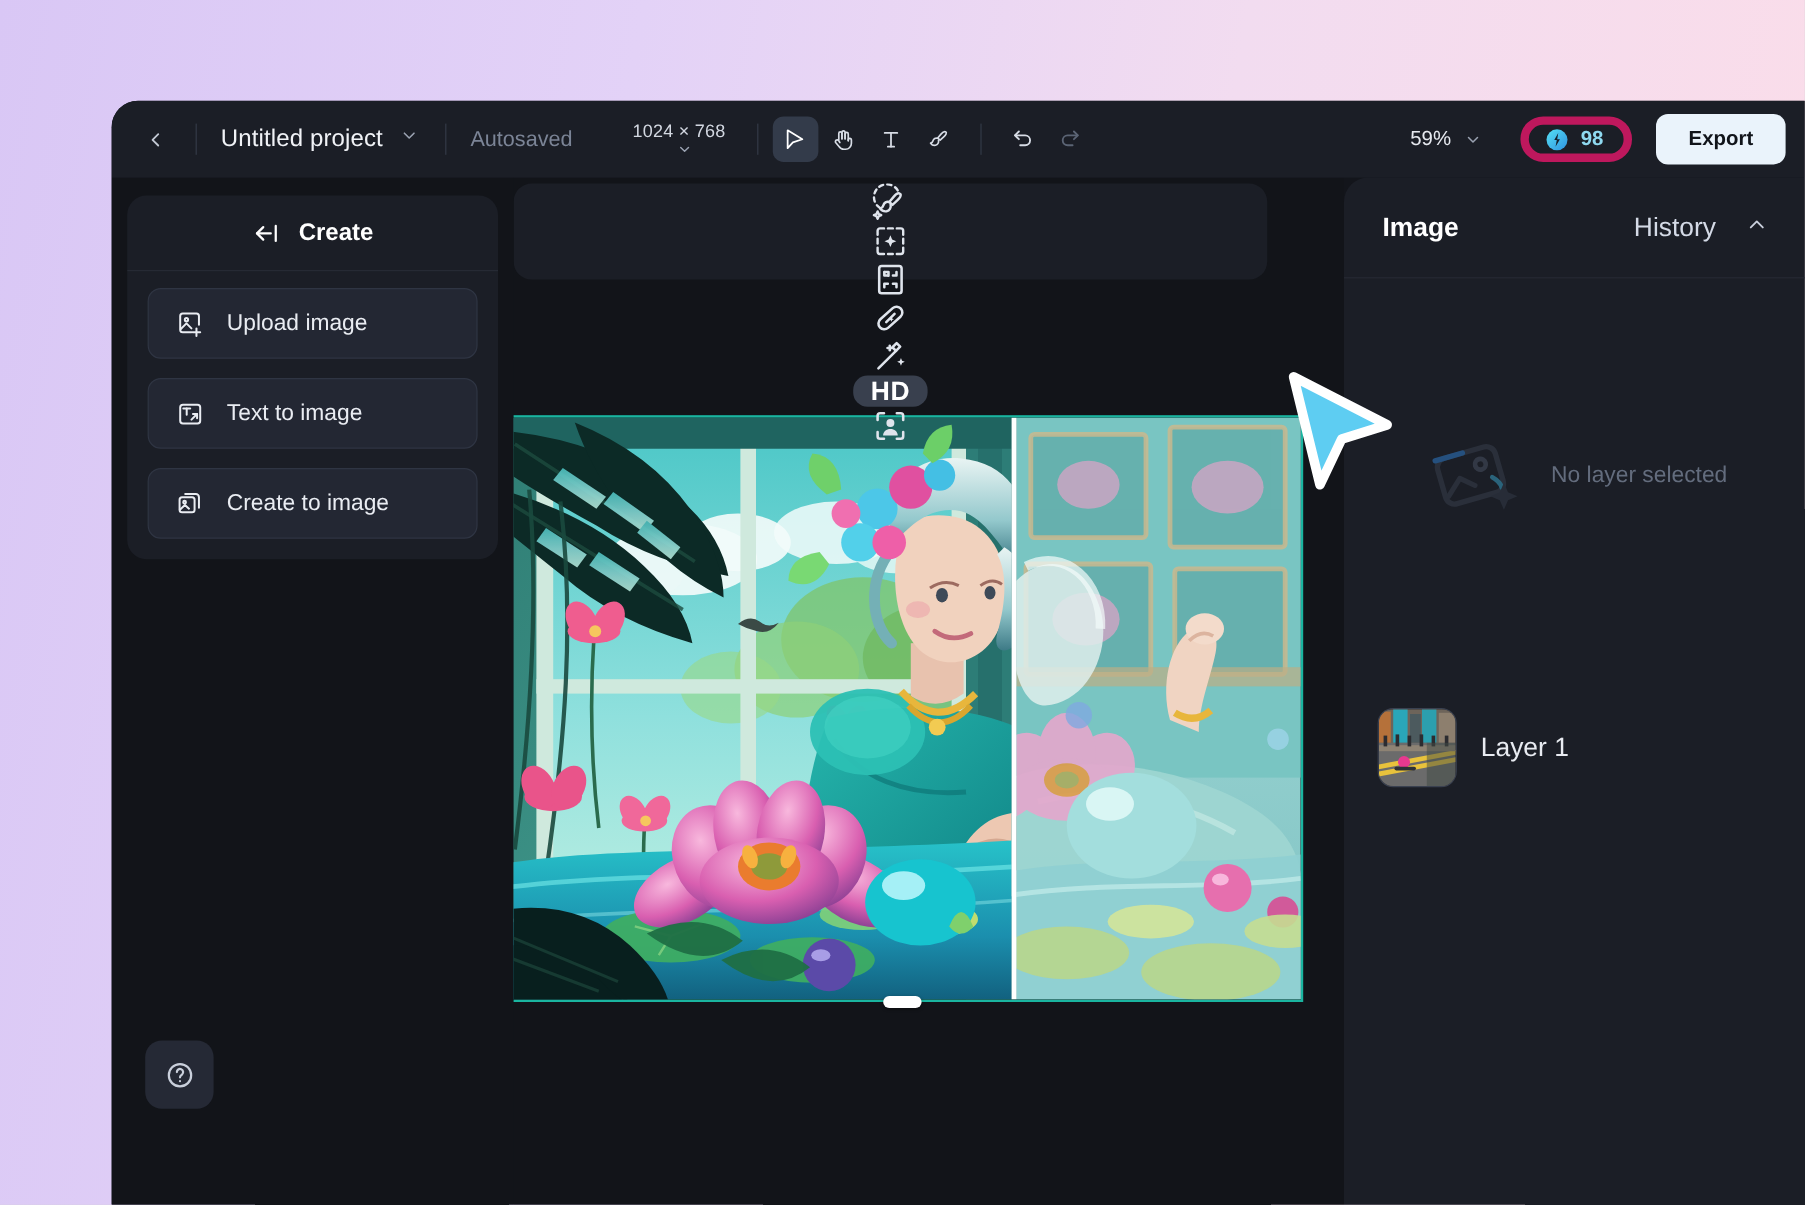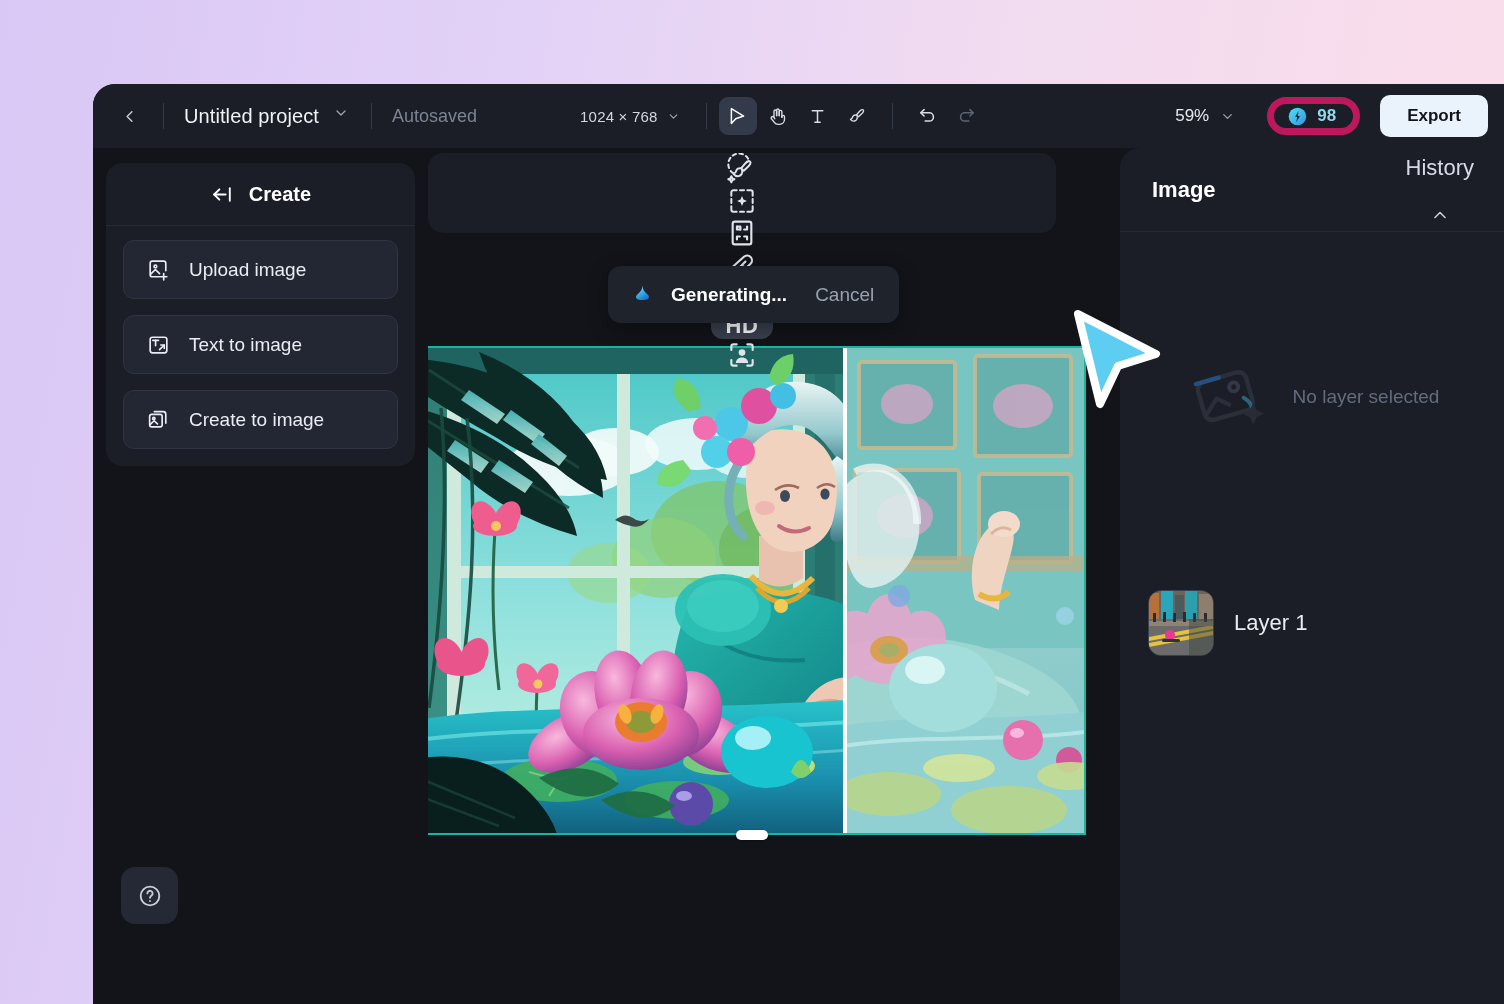--- a/index.html
+++ b/index.html
@@ -250,24 +250,23 @@
   }
   #layers-header {
     height: 84px;
     display: flex; align-items: center; justify-content: space-between;
     padding: 0 30px 0 32px;
     border-bottom: 1px solid #262a34;
     flex: none;
   }
   #layers-title { font-size: 22px; font-weight: 700; color: #ffffff; }
   #history-toggle {
-    display: flex; align-items: center; gap: 24px;
+    display: flex; gap: 24px;
     color: #c8cedb;
     cursor: pointer;
-    flex-direction: column;
   }
   #history-toggle .h-label { font-size: 22px; color: #d4dae6; }
   #empty-state {
     height: 330px;
     display: flex; flex-direction: row;
     align-items: center; justify-content: center;
     gap: 24px;
     flex: none;
   }
   #empty-state .es-label { font-size: 19px; color: #636c7d; }
@@ -316,21 +315,21 @@
       <span id="project-title">Untitled project</span>
       <svg class="chev" viewBox="0 0 24 24" fill="none" stroke="currentColor" stroke-width="2" stroke-linecap="round" stroke-linejoin="round">
         <polyline points="6 9 12 15 18 9"></polyline>
       </svg>
     </div>
 
     <div class="tb-sep" style="margin-left:22px;margin-right:20px;"></div>
 
     <span id="autosaved-label">Autosaved</span>
 
-    <div style="display:flex;align-items:center;cursor:pointer;margin-left:103px;">
+    <div style="display:flex;align-items:center;cursor:pointer;margin-left:50px;flex-direction:column;">
       <span id="canvas-size">1024 × 768</span>
       <svg class="size-chev" viewBox="0 0 24 24" fill="none" stroke="currentColor" stroke-width="2.2" stroke-linecap="round" stroke-linejoin="round">
         <polyline points="6 9 12 15 18 9"></polyline>
       </svg>
     </div>
 
     <div class="tb-sep" style="margin-left:26px;margin-right:12px;"></div>
 
     <div id="tools-group">
       <div class="tool-btn active">
@@ -522,34 +521,20 @@
             <path d="M4 8.2V5.6A1.6 1.6 0 015.6 4H8"></path>
               <path d="M16 4h2.4A1.6 1.6 0 0120 5.6v2.6"></path>
             <path d="M20 15.8v2.6a1.6 1.6 0 01-1.6 1.6H16"></path>
               <path d="M8 20H5.6A1.6 1.6 0 014 18.4v-2.6"></path>
             <circle cx="12" cy="10.2" r="2.5" fill="currentColor" stroke="none"></circle>
             <path d="M7.4 18c0-2.6 2.1-4.2 4.6-4.2s4.6 1.6 4.6 4.2" fill="currentColor" stroke="none"></path>
           </svg>
         </div>
       </div>
 
-      <div id="gen-toast">
-        <svg width="25" height="25" viewBox="0 0 24 24">
-          <defs>
-            <linearGradient id="dropGrad" x1="0" y1="0" x2="0.6" y2="1">
-              <stop offset="0%" stop-color="#9fe8fb"></stop>
-                <stop offset="60%" stop-color="#35a9e8"></stop>
-                <stop offset="100%" stop-color="#1c74c8"></stop>
-            </linearGradient>
-          </defs>
-          <path d="M12 3.5c.4 3.4 1.6 5.6 3.6 7.2 1.6 1.3 2.6 2.3 2.6 3.6 0 1.2-.9 2.1-2.1 2.5-1.3.4-2.7.5-4.1.5s-2.8-.1-4.1-.5c-1.2-.4-2.1-1.3-2.1-2.5 0-1.3 1-2.3 2.6-3.6C10.4 9.1 11.6 6.9 12 3.5z" fill="url(#dropGrad)"></path>
-        </svg>
-        <span class="gen-label">Generating...</span>
-        <span class="cancel-label">Cancel</span>
-      </div>
 
       <div id="image-wrap">
         <div id="image-frame">
 
           <svg width="665" height="485" viewBox="0 0 665 485" preserveAspectRatio="none" style="display:block;">
             <defs>
               <linearGradient id="skyG" x1="0" y1="0" x2="0" y2="1">
                 <stop offset="0%" stop-color="#4fc8c8"></stop>
                   <stop offset="55%" stop-color="#8fe0dd"></stop>
                   <stop offset="100%" stop-color="#bff0e2"></stop>

